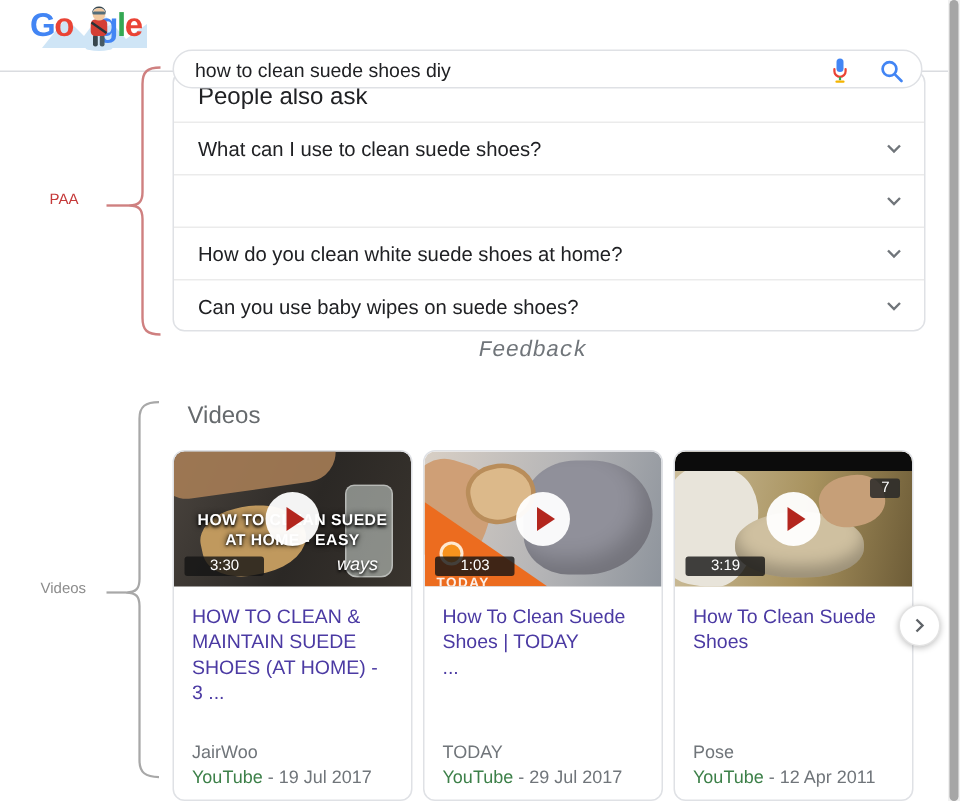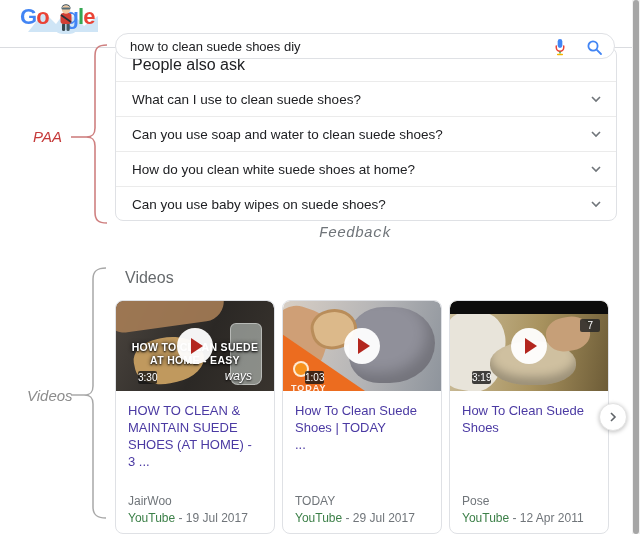--- a/index.html
+++ b/index.html
@@ -17,41 +17,41 @@
   .search-pill { position:absolute; left:115px; top:1px; width:500px; height:26px; border:1px solid #dfe1e5; border-radius:13px; background:#fff;margin-top:32px; }
   .search-input { position:absolute; left:14px; top:0; width:400px; height:24px; border:none; outline:none; font-size:13px; color:#202124; font-family:"Liberation Sans",sans-serif; background:transparent; }
   .pill-icons { position:absolute; right:10px; top:3px; display:flex; gap:14px; align-items:center; }
   .icon-btn { width:20px; height:20px; display:flex; align-items:center; justify-content:center; cursor:pointer; }
 
   
   .scrollbar { position:absolute; right:0; top:0; width:8px; height:534px; background:#f1f1f1; z-index:20; }
   .scroll-thumb { position:absolute; left:1px; top:0; width:6px; height:534px; background:#a6a6a6; border-radius:3px; }
 
   
-  .ann-label { position:absolute; z-index:6; font-size:15px;font-style:italic; }
+  .ann-label { position:absolute; z-index:6; font-size:10px; }
   .ann-paa { left:33px; top:128px; color:#c53a3a; }
   .ann-videos { left:27px; top:387px; color:#8c8c8c; }
   .brace-svg { position:absolute; z-index:6; }
 
   
   .paa-card { position:absolute; left:115px; top:47px; width:502px; height:174px; border:1px solid #dfe1e5; border-radius:8px; background:#fff; overflow:hidden; }
   .paa-title { height:34px; line-height:34px; padding:0 16px; font-size:16px; color:#202124; border-bottom:1px solid #ebebeb; }
   .paa-row { position:relative; height:35px; line-height:35px; padding:0 40px 0 16px; font-size:13.5px; color:#202124; border-bottom:1px solid #ebebeb; cursor:pointer; white-space:nowrap; }
   .paa-row:last-child { border-bottom:none; }
   .paa-chev { position:absolute; right:14px; top:11px; }
   .feedback { position:absolute; left:115px; top:225px; width:480px; text-align:center; font-size:15px; font-style:italic; color:#70757a; cursor:pointer;font-family:Liberation Mono, monospace; }
 
   
   .videos-heading { position:absolute; left:125px; top:269px; font-size:16px; color:#666a6d; }
   .vcard { position:absolute; top:300px; width:160px; height:234px; border:1px solid #dfe1e5; border-radius:8px; background:#fff; overflow:hidden; }
   .vcard1{left:115px;} .vcard2{left:282px;} .vcard3{left:449px;}
   .thumb { position:relative; width:158px; height:90px; overflow:hidden; border-radius:7px 7px 0 0; }
   .play { position:absolute; left:50%; top:50%; width:36px; height:36px; margin:-18px 0 0 -18px; background:rgba(255,255,255,0.95); border-radius:50%; z-index:4; display:flex; align-items:center; justify-content:center; }
   .play-tri { width:0; height:0; border-left:12px solid #b3261e; border-top:8px solid transparent; border-bottom:8px solid transparent; margin-left:4px; }
-  .dur { position:absolute; left:22px; bottom:7px; background:rgba(20,20,20,0.8); color:#fff; font-size:10px; padding:1px 0; border-radius:2px; z-index:5; }
+  .dur { position:absolute; left:7px; bottom:7px; background:rgba(20,20,20,0.8); color:#fff; font-size:10px; padding:1px 17px; border-radius:2px; z-index:5; }
   .vtitle { position:absolute; left:0; top:90px; padding:11px 12px 0; font-size:13px; line-height:17px; color:#4b3aa3; cursor:pointer; }
   .vellipsis { font-size:13px; color:#4b3aa3; }
   .vchannel { position:absolute; left:12px; top:193px; font-size:12px; color:#70757a; }
   .vmeta { position:absolute; left:12px; top:210px; font-size:12px; color:#70757a; white-space:nowrap; }
   .vsource { color:#3d8049; }
 
   
   .t1 { background:linear-gradient(115deg,#4a443e 0%,#2b2825 55%,#39342e 100%); }
   .t1-arm { position:absolute; left:-12px; top:-16px; width:120px; height:42px; background:#a57c55; border-radius:20px; transform:rotate(-8deg); opacity:.9; }
   .t1-shoe { position:absolute; left:18px; top:36px; width:70px; height:46px; background:#c0995e; border-radius:40% 55% 45% 45%; transform:rotate(-12deg); }
@@ -129,21 +129,20 @@
 
   <div class="paa-card">
     <div class="paa-title">People also ask</div>
     <div class="paa-row">
       <span>What can I use to clean suede shoes?</span>
       <svg class="paa-chev" width="12" height="12" viewBox="0 0 12 12">
           <polyline points="2,4 6,8 10,4" fill="none" stroke="#70757a" stroke-width="1.6"></polyline>
         </svg>
     </div>
     <div class="paa-row">
-      <span>Can you use soap and water to clean suede shoes?</span>
       <svg class="paa-chev" width="12" height="12" viewBox="0 0 12 12">
           <polyline points="2,4 6,8 10,4" fill="none" stroke="#70757a" stroke-width="1.6"></polyline>
         </svg>
     </div>
     <div class="paa-row">
       <span>How do you clean white suede shoes at home?</span>
       <svg class="paa-chev" width="12" height="12" viewBox="0 0 12 12">
           <polyline points="2,4 6,8 10,4" fill="none" stroke="#70757a" stroke-width="1.6"></polyline>
         </svg>
     </div>

